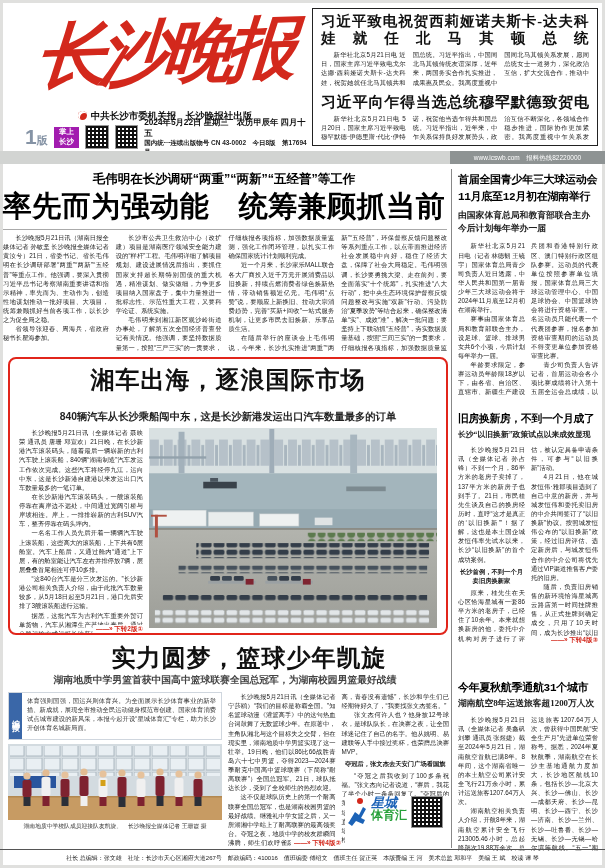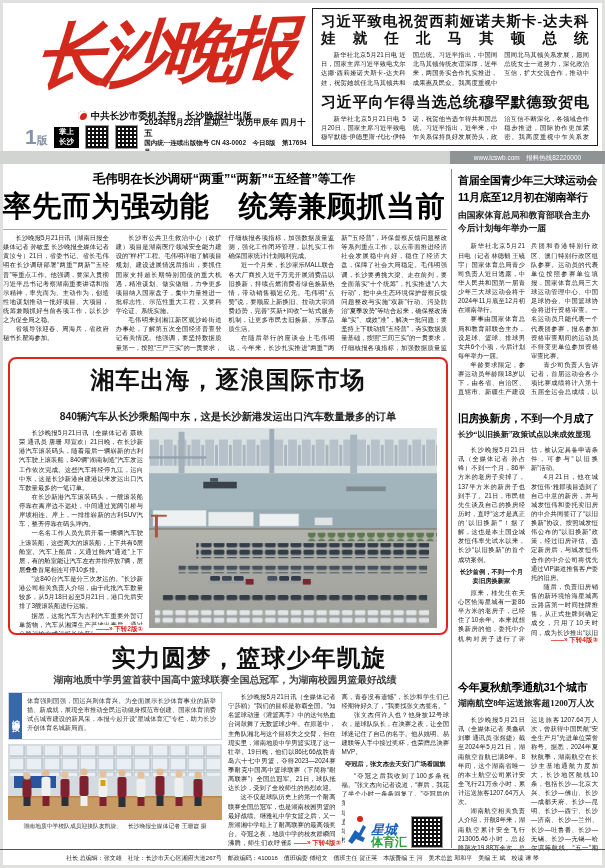--- a/index.html
+++ b/index.html
@@ -12,40 +12,40 @@
   .smalltext p{margin:0;text-indent:2em;}
   .cols2{column-count:2;column-gap:6px;}
   .cols3{column-count:3;column-gap:7px;}
   .cols4{column-count:4;column-gap:7px;}
   .jump{color:#d3281c;font-weight:bold;font-size:6.5px;background:#fff;padding-left:3px;}
   .qr{width:22px;height:22px;border:1px solid #999;background:
       repeating-linear-gradient(0deg,#111 0 2px,transparent 2px 4px),
       repeating-linear-gradient(90deg,#111 0 2px,#fff 2px 4px);}
   .deck{font-family:"Liberation Serif","DejaVu Serif",serif;font-weight:bold;color:#222;}
   .subhead{font-weight:bold;text-align:center;text-indent:0 !important;margin:3px 0 !important;}
-  .sb-head{font-weight:900;color:#000;letter-spacing:-0.3px;}
+  .sb-head{font-weight:900;color:#000;letter-spacing:-0.3px;font-family:Liberation Mono, monospace;}
 </style>
 </head>
 <body>
 
 <div class="page">
 
   <div class="abs serif" style="left:18px;top:2px;width:290px;height:104px;font-size:70px;line-height:102px;text-align:center;
               color:#d3281c;font-weight:bold;font-style:italic;letter-spacing:-7px;
               transform:skewX(-6deg) rotate(-2deg);">长沙晚报</div>
 
   <div class="abs" style="left:25px;top:110px;width:280px;text-align:center;font-size:9.5px;font-weight:bold;color:#111;">
     <span style="display:inline-block;width:9px;height:9px;border-radius:50%;background:#d3281c;vertical-align:-1px;margin-right:4px;box-shadow:inset 2px 2px 0 #fff;"></span><span>中共长沙市委机关报　长沙晚报社出版</span>
   </div>
 
   <div class="abs" style="left:25px;top:124px;width:285px;height:26px;display:flex;align-items:center;gap:6px;">
     <div style="color:#8593a5;white-space:nowrap;">
       <span style="font-size:21px;font-weight:bold;">1</span><span style="font-size:11px;font-weight:bold;">版</span>
     </div>
-    <div style="width:26px;height:21px;background:#000000;color:#fff;font-size:7.5px;font-weight:bold;line-height:10px;text-align:center;">
+    <div style="width:26px;height:21px;background:#a21caf;color:#fff;font-size:7.5px;font-weight:bold;line-height:10px;text-align:center;">
       <div>掌上</div>
         <div>长沙</div>
     </div>
     <div class="qr"></div>
     <div class="qr"></div>
     <div style="line-height:1.35;">
       <div style="font-size:8.3px;font-weight:bold;">2024年5月22日 星期三　农历甲辰年 四月十五</div>
       <div style="font-size:6.5px;font-weight:bold;color:#222;">国内统一连续出版物号 CN 43-0002　今日8版　第17694号</div>
     </div>
   </div>
@@ -239,21 +239,21 @@
   <div class="abs" style="left:228px;top:692px;width:221px;height:156px;">
     <div class="smalltext cols2" style="height:156px;">
       <p>长沙晚报5月21日讯（全媒体记者 宁莎鸥）“我们的目标是称霸全国。”知名篮球动漫《灌篮高手》中的这句热血台词鼓舞了无数篮球少年。在原著中，主角队湘北与这个目标失之交臂，但在现实里，湖南地质中学男篮实现了这一壮举。19日晚，他们以86比66战胜青岛六十七中男篮，夺得2023—2024赛季耐克中国高中篮球联赛（下简称“耐高联赛”）全国总冠军。21日，球队抵达长沙，受到了全校师生的热烈欢迎。</p>
       <p>这不仅是球队历史上的第一个耐高联赛全国总冠军，也是湖南校园男篮的最好战绩。继雅礼中学女篮之后，又一所湖湘中学站上了耐高联赛的最高领奖台。夺冠之夜，地质中学的校友群瞬间沸腾，师生们欢呼雀跃，“一生一次耐高，青春没有遗憾”，长沙和学生们已经期待好久了，“我要找张文杰签名。”</p>
       <p>张文杰何许人也？他身披12号球衣，是球队队长，在决赛之夜，让全国球迷记住了自己的名字。他从姚明、易建联等人手中接过奖杯，也荣膺总决赛MVP。</p>
       <p class="subhead">夺冠后，张文杰去天安门广场看国旗</p>
       <p>“夺冠之后我收到了100多条祝福。”张文杰向记者说道，“赛后，我花了半个小时一条条回复了。”夺冠后的第二天，他们特地去了天安门广场，“其实去北京比赛有两次，因为一直有比赛任务，所以都没去过天安门广场，这次拿到冠军再去，感觉特别轻松，特别激动。”</p>
 
     </div>
     <span class="jump" style="position:absolute;right:108px;bottom:0;">——» 下转4版②</span>
-    <div style="position:absolute;right:0;bottom:0;width:104px;height:52px;background:#fff;display:flex;align-items:flex-end;gap:4px;">
+    <div style="position:absolute;right:0;bottom:0;width:104px;height:52px;background:#fff;display:flex;align-items:flex-start;gap:4px;">
       <span>
         <svg width="22" height="30" viewBox="0 0 22 30">
           <path d="M4,26 L10,16 L14,19 L18,11 L21,13 L16,22 L20,24 L18,28 L11,25 L7,30 L3,27 Z" fill="#1c63b7"></path>
           <circle cx="15" cy="5" r="3" fill="#d3281c"></circle>
         </svg>
       </span>
       <span style="line-height:1;">
         <span style="display:block;font-size:13px;font-weight:900;font-style:italic;color:#1c63b7;">星城</span>
         <span style="display:block;font-size:12px;font-weight:900;color:#27a03a;">体育汇</span>
       </span>

